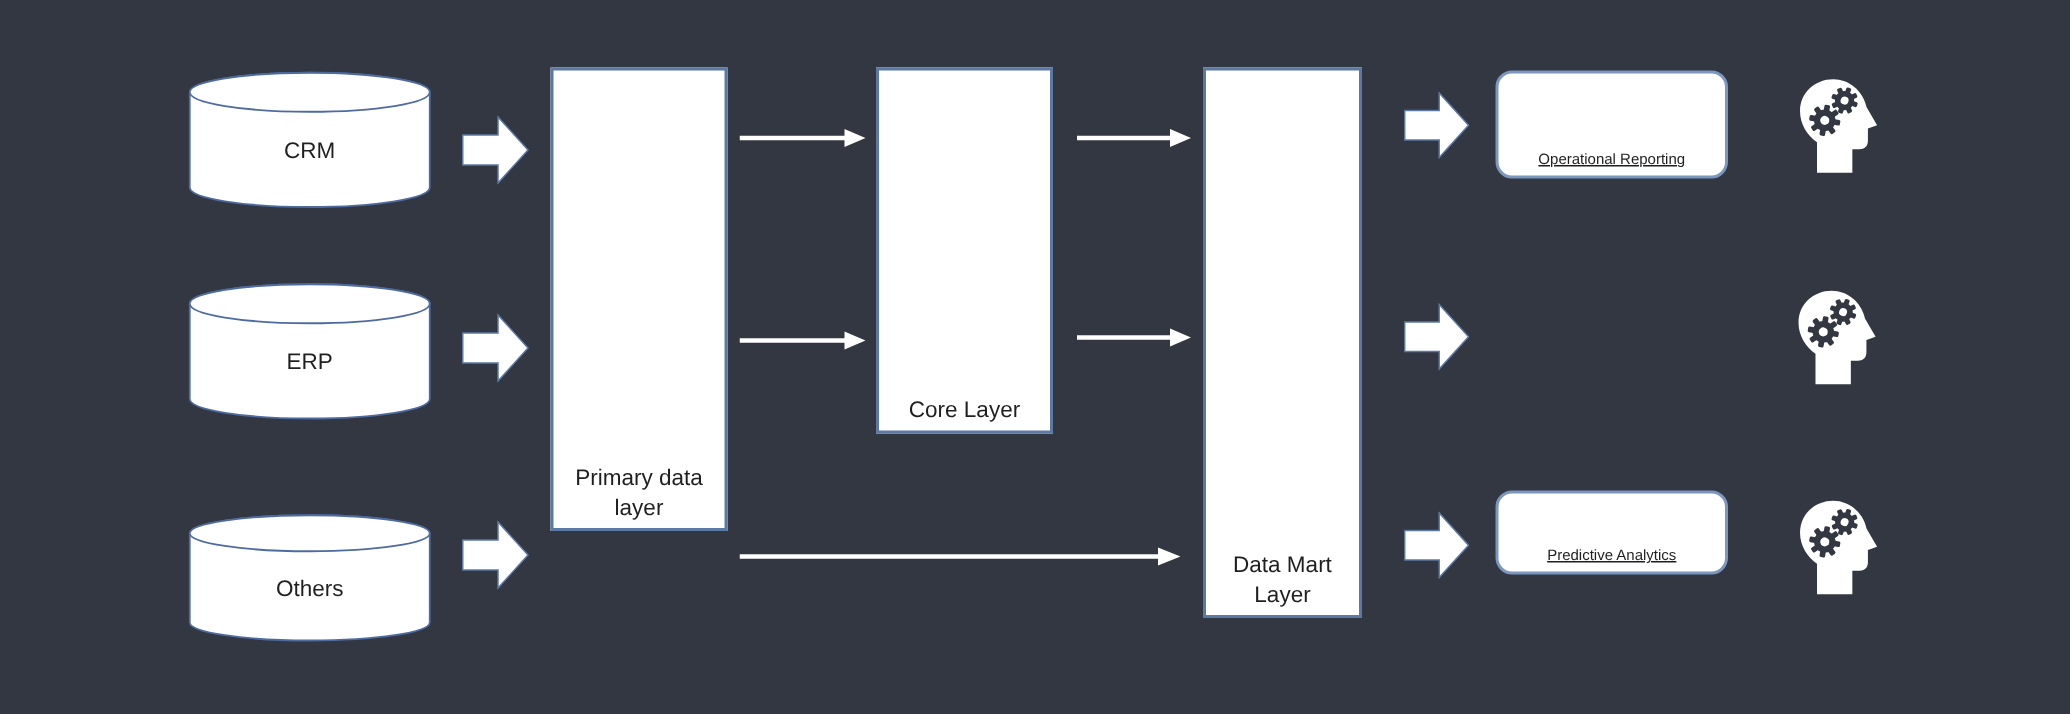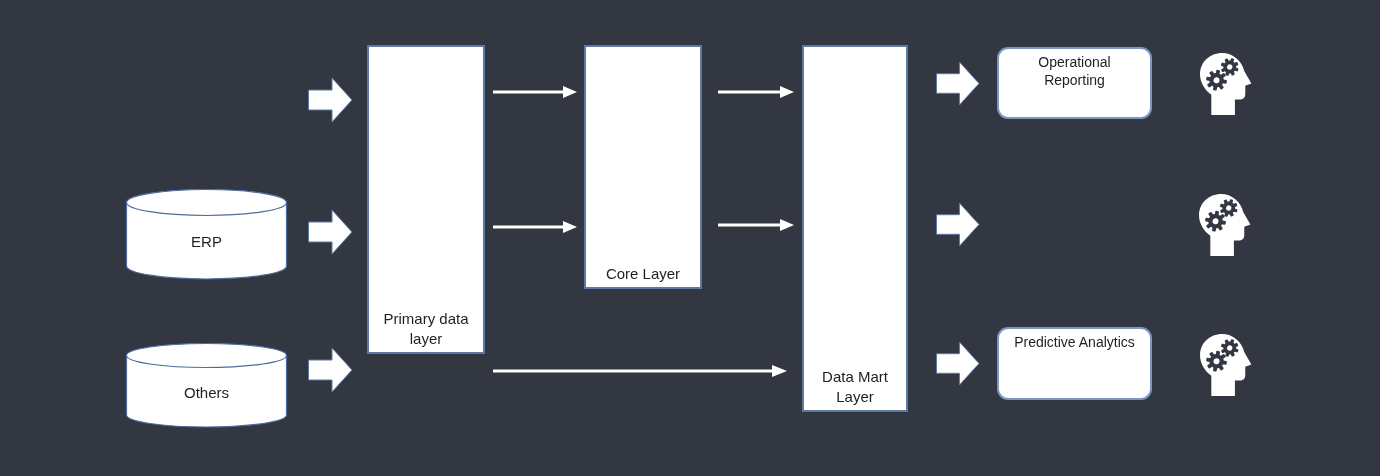--- a/index.html
+++ b/index.html
@@ -16,23 +16,23 @@
     box-sizing:border-box;
     display:flex;align-items:flex-end;justify-content:center;
     text-align:center;color:var(--text,#1f1f1f);
     font-size:15px;line-height:1.3;padding:4px;
   }
   .rounded-box{
     background:var(--shape-fill,#ffffff);
     border:2px solid var(--rounded-stroke,#7b96bf);
     border-radius:11px;
     box-sizing:border-box;
-    display:flex;align-items:flex-start;justify-content:center;
+    display:flex;align-items:flex-end;justify-content:center;
     text-align:center;color:var(--text,#1f1f1f);
-    font-size:14px;line-height:1.3;padding:4px 8px;
+    font-size:10px;line-height:1.3;padding:4px 8px;text-decoration:underline;
   }
   .cyl-wrap{position:absolute;}
   .cyl-label{
     position:absolute;left:0;right:0;top:0;bottom:0;
     display:flex;align-items:center;justify-content:center;
     padding-top:13px;color:var(--text,#1f1f1f);font-size:15px;
   }
   .cyl-body{fill:var(--shape-fill,#ffffff);stroke:var(--ellipse-stroke,#4d6b9e);stroke-width:1.2;}
   .cyl-top{fill:var(--shape-fill,#ffffff);stroke:var(--ellipse-stroke,#4d6b9e);stroke-width:1.2;}
   .block-arrow-poly{fill:var(--arrow-fill,#ffffff);stroke:var(--shape-stroke,#5c79a4);stroke-width:1;}
@@ -40,20 +40,27 @@
   .thin-arrow-head{fill:var(--arrow-fill,#ffffff);}
   .head-fill{fill:var(--shape-fill,#ffffff);}
   .gear-dark{fill:var(--background,#333741);}
   .gear-hole{fill:var(--shape-fill,#ffffff);}
 </style>
 </head>
 <body>
 
 <div class="stage">
 
+  <div class="cyl-wrap" style="left:125px;top:47px;width:163px;height:94px;">
+    <svg width="163" height="94" viewBox="0 0 163 94">
+      <path class="cyl-body" d="M1.5,14.5 A80,13 0 0 1 161.5,14.5 L161.5,78 A80,13 0 0 1 1.5,78 Z"></path>
+      <ellipse class="cyl-top" cx="81.5" cy="14.5" rx="80" ry="13"></ellipse>
+    </svg>
+    <div class="cyl-label">CRM</div>
+  </div>
 
   <div class="cyl-wrap" style="left:125px;top:188px;width:163px;height:94px;">
     <svg width="163" height="94" viewBox="0 0 163 94">
       <path class="cyl-body" d="M1.5,14.5 A80,13 0 0 1 161.5,14.5 L161.5,78 A80,13 0 0 1 1.5,78 Z"></path>
       <ellipse class="cyl-top" cx="81.5" cy="14.5" rx="80" ry="13"></ellipse>
     </svg>
     <div class="cyl-label">ERP</div>
   </div>
 
   <div class="cyl-wrap" style="left:125px;top:342px;width:163px;height:88px;">
@@ -111,21 +118,21 @@
   <svg class="abs" style="left:936px;top:202px;" width="44" height="45" viewBox="0 0 45 46" preserveAspectRatio="none">
     <polygon class="block-arrow-poly" points="0.5,13 24,13 24,1 44,23 24,45 24,33 0.5,33"></polygon>
   </svg>
   <svg class="abs" style="left:936px;top:341px;" width="44" height="45" viewBox="0 0 45 46" preserveAspectRatio="none">
     <polygon class="block-arrow-poly" points="0.5,13 24,13 24,1 44,23 24,45 24,33 0.5,33"></polygon>
   </svg>
 
   <div class="rounded-box abs" style="left:997px;top:47px;width:155px;height:72px;">
     <span>Operational Reporting</span>
   </div>
-  <div class="rounded-box abs" style="left:997px;top:327px;width:155px;height:73px;">
+  <div class="rounded-box abs" style="left:997px;top:327px;width:155px;height:56px;">
     <span>Predictive Analytics</span>
   </div>
 
   <svg class="abs" style="left:1197px;top:51px;" width="56" height="66" viewBox="0 0 58 70">
     <path class="head-fill" d="M26,2 C37,2 47,10 49.5,21.5 L57,34.5 L50.5,36.8 L50.5,45.5 C50.5,49.5 48,51.5 44.5,51.5 L39.5,51.5 L39.5,68 L14.5,68 L14.5,46.5 C7.5,41.5 2.5,33.5 2.5,24.5 C2.5,11.5 13,2 26,2 Z"></path>
     <g transform="rotate(20 34 17)">
       <rect class="gear-dark" x="32.2" y="7.5" width="3.6" height="19" rx="1"></rect>
       <rect class="gear-dark" x="32.2" y="7.5" width="3.6" height="19" rx="1" transform="rotate(45 34 17)"></rect>
       <rect class="gear-dark" x="32.2" y="7.5" width="3.6" height="19" rx="1" transform="rotate(90 34 17)"></rect>
       <rect class="gear-dark" x="32.2" y="7.5" width="3.6" height="19" rx="1" transform="rotate(135 34 17)"></rect>

